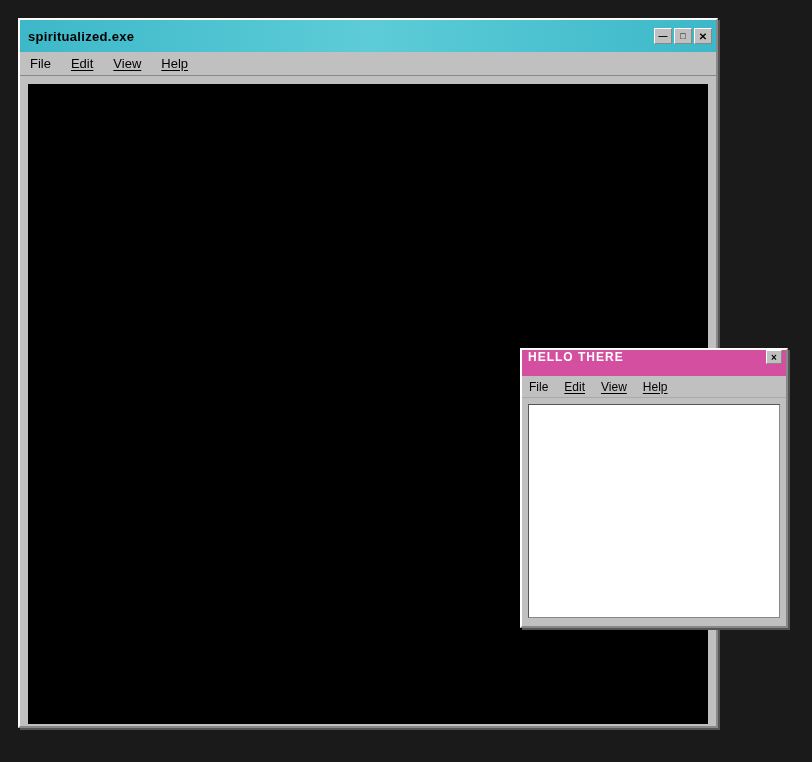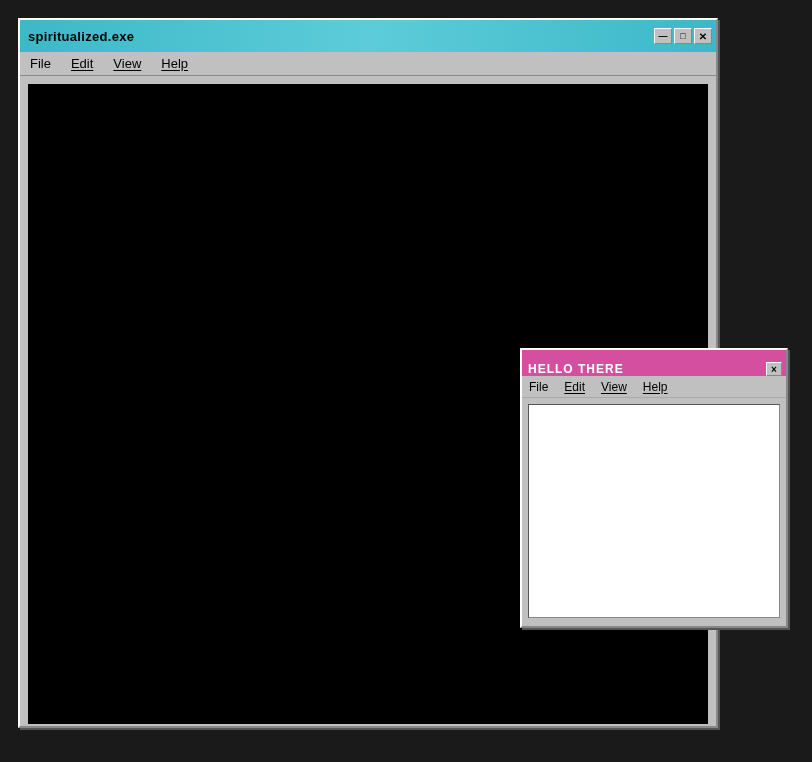--- a/index.html
+++ b/index.html
@@ -111,21 +111,21 @@
       border: 2px solid #888;
       border-top-color: #fff;
       border-left-color: #fff;
       box-shadow: 2px 2px 0 #555;
     }
 
     .child-title-bar {
       height: 26px;
       background: #d44fa0;
       display: flex;
-      align-items: flex-end;
+      align-items: flex-start;
       justify-content: space-between;
       padding: 0 4px;
       user-select: none;
     }
 
     .child-title-bar-text {
       color: #fff;
       font-size: 12px;
       font-weight: bold;
       padding-left: 2px;

